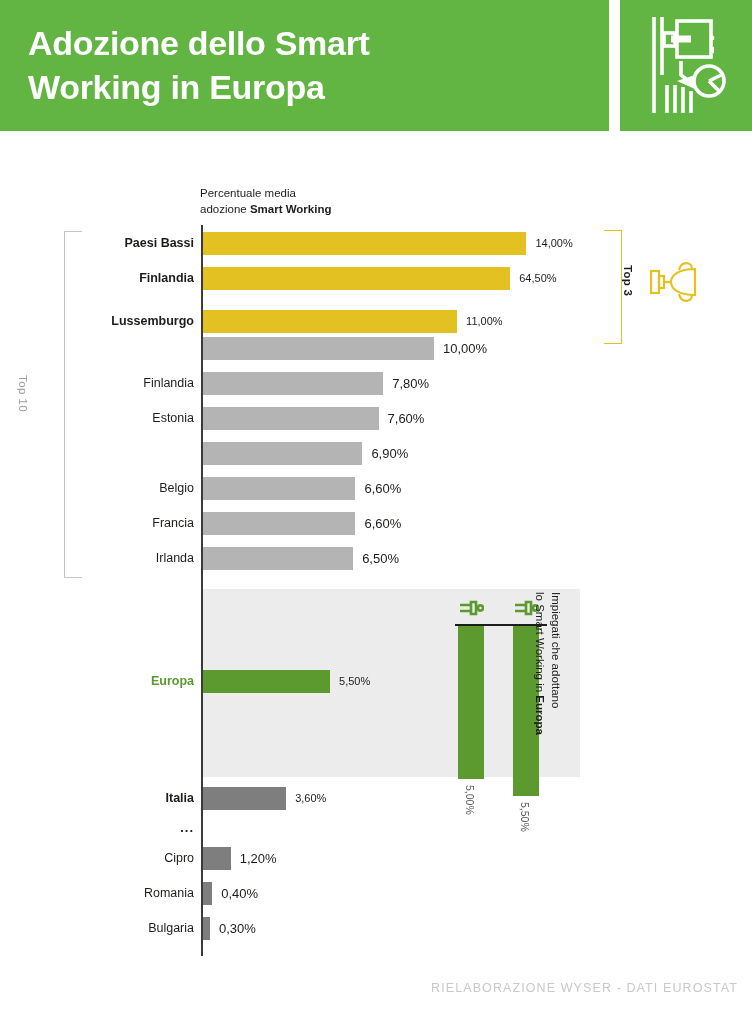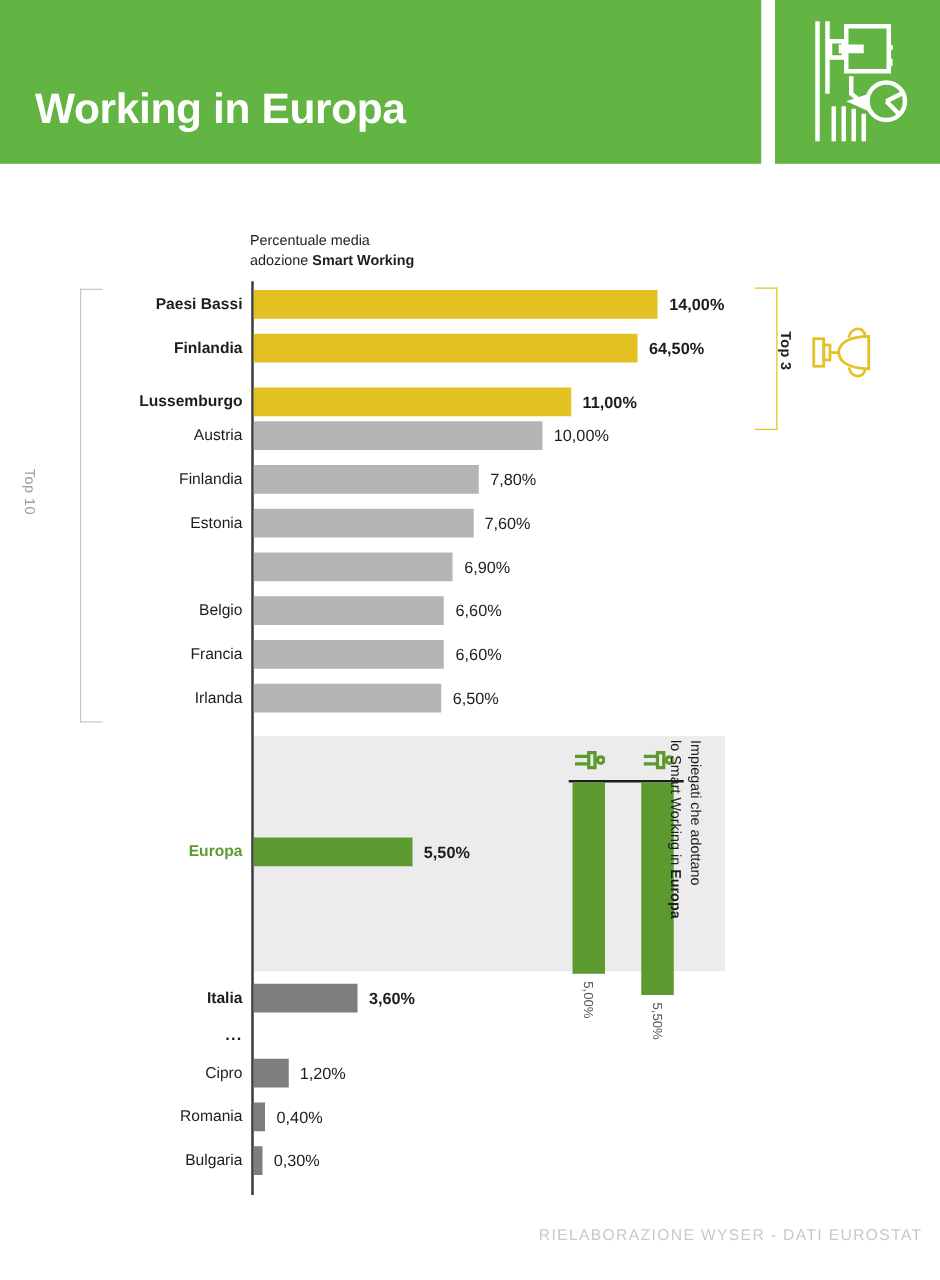--- a/index.html
+++ b/index.html
@@ -92,21 +92,21 @@
   .bar-label.b { font-weight: bold; }
   .bar-label.europa { color: #5c9a30; font-weight: bold; }
   .bar-value {
     position: absolute;
     top: 2px;
     font-size: 13px;
     color: #1d1d1b;
     line-height: 19px;
     white-space: nowrap;
   }
-  .bar-value.b { font-weight: bold; font-size: 13px; }
+  .bar-value.b { font-weight: normal; font-size: 11px; }
 
   .ellipsis-row {
     position: absolute;
     left: 24px;
     width: 170px;
     text-align: right;
     font-size: 13px;
     color: #1d1d1b;
     font-weight: bold;
     letter-spacing: 1px;
@@ -229,21 +229,21 @@
         <circle cx="62" cy="68" r="15"></circle>
         <path d="M62 68 L74 62 M62 68 L72 78"></path>
         <line x1="20" y1="72" x2="20" y2="100"></line>
         <line x1="28" y1="72" x2="28" y2="100"></line>
         <line x1="36" y1="74" x2="36" y2="100"></line>
         <line x1="44" y1="78" x2="44" y2="100"></line>
       </svg>
     </div>
   </div>
   <div class="header-title">
-    <br>
+    <span>Adozione dello Smart</span><br>
     <span>Working in Europa</span>
   </div>
 
   <div class="axis-caption">
     <span>Percentuale media</span><br>
     <span>adozione </span><b>Smart Working</b>
   </div>
 
   <div class="europa-panel"></div>
   <div class="axis-line"></div>
@@ -274,21 +274,20 @@
         <div class="bar-label b" style="left: 24px;">Finlandia</div>
         <div class="bar" style="width: 307.23px; background: rgb(228, 193, 34);"></div>
         <div class="bar-value b" style="left: 519.23px;">64,50%</div>
       </div>
       <div class="bar-row" style="top: 302px; width: 752px; margin-top: 8px;">
         <div class="bar-label b" style="left: 24px;">Lussemburgo</div>
         <div class="bar" style="width: 254.1px; background: rgb(228, 193, 34);"></div>
         <div class="bar-value b" style="left: 466.1px;">11,00%</div>
       </div>
       <div class="bar-row" style="top: 337px; width: 752px;">
-        <div class="bar-label" style="left: 24px;">Austria</div>
         <div class="bar" style="width: 231px; background: rgb(180, 180, 180);"></div>
         <div class="bar-value" style="left: 443px;">10,00%</div>
       </div>
       <div class="bar-row" style="top: 372px; width: 752px;">
         <div class="bar-label" style="left: 24px;">Finlandia</div>
         <div class="bar" style="width: 180.18px; background: rgb(180, 180, 180);"></div>
         <div class="bar-value" style="left: 392.18px;">7,80%</div>
       </div>
       <div class="bar-row" style="top: 407px; width: 752px;">
         <div class="bar-label" style="left: 24px;">Estonia</div>

